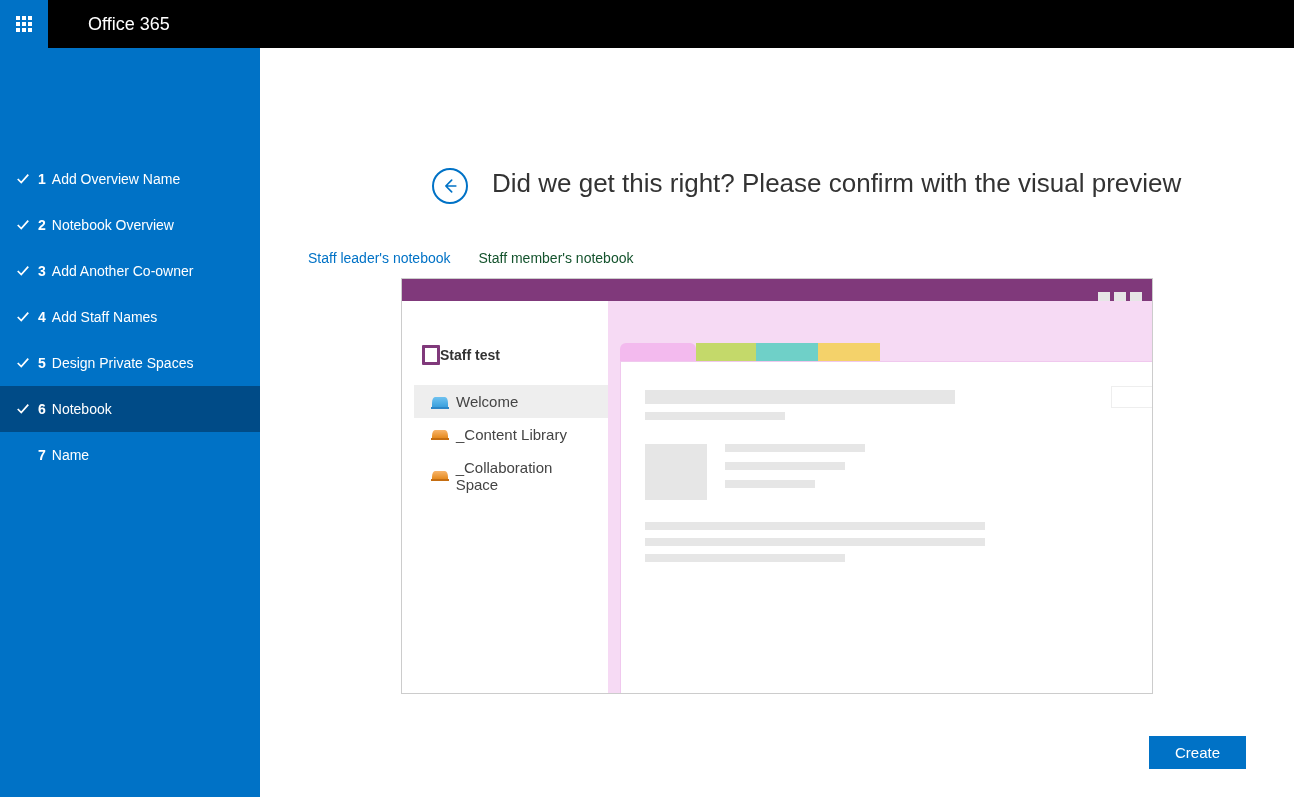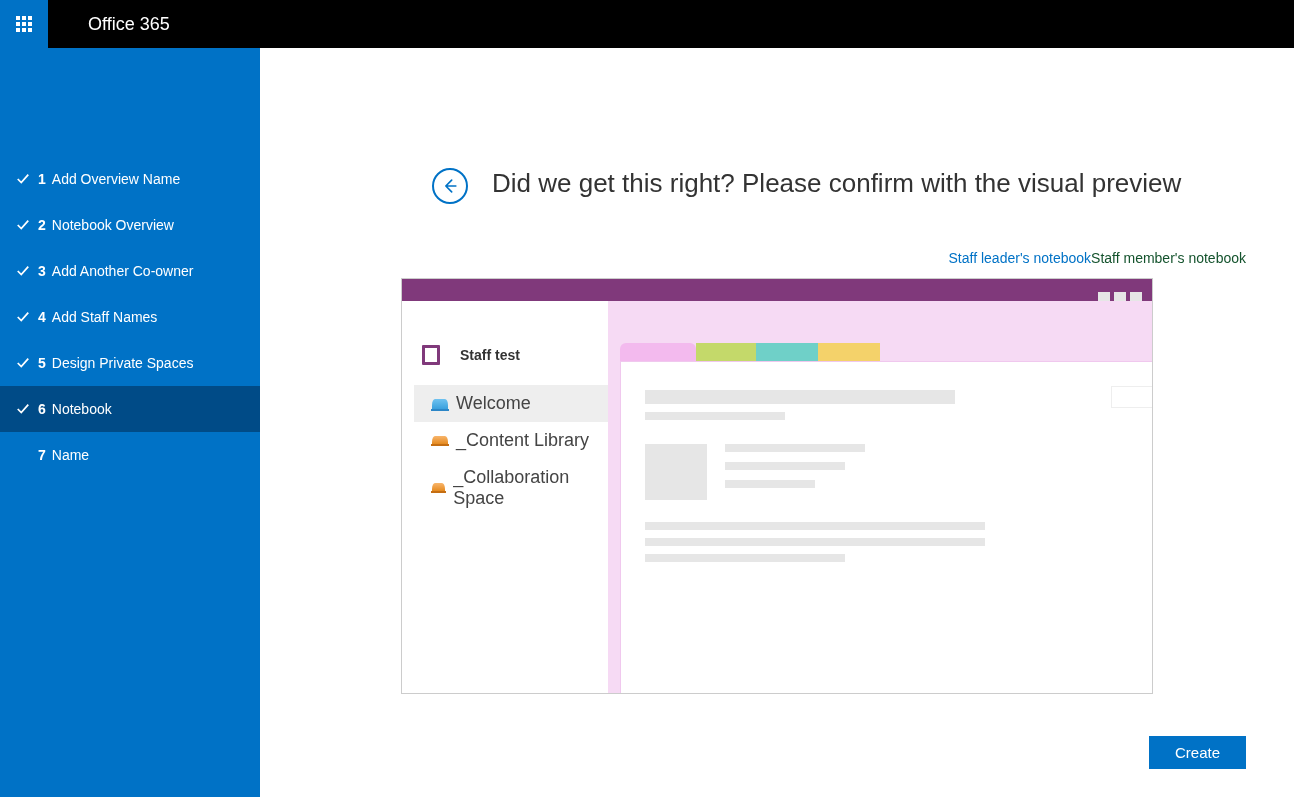--- a/index.html
+++ b/index.html
@@ -89,21 +89,21 @@
   flex-shrink: 0;
 }
 .back-btn svg { width: 20px; height: 20px; }
 .heading {
   font-size: 26px;
   font-weight: 300;
   color: #333;
 }
 
 .tabs-row {
-  display: flex; justify-content: flex-end; 
+  display: flex; gap: 28px;
   max-width: 1004px;
   margin: 0 auto 12px auto;
   font-size: 14px;
 }
 .tabs-row .tab { cursor: pointer; color: #14532d; }
 .tabs-row .tab.active { color: #0072c6; }
 
 
 .preview {
   width: 752px;
@@ -114,33 +114,33 @@
   background: #fff;
   overflow: hidden;
 }
 .preview-topbar { height: 22px; background: #80397b; display: flex; }
 .preview-topbar .rib { width: 62px; background: #80397b; height: 22px; }
 .preview-windots { position: absolute; right: 10px; top: 13px; display: flex; gap: 4px; }
 .preview-windots span { width: 12px; height: 12px; background: #e6e6e6; }
 
 .preview-body { display: flex; height: calc(100% - 22px); }
 .nb-nav { width: 206px; padding: 40px 0 0 12px; }
-.nb-title { display: flex; align-items: center; gap: 20px; font-weight: 600; font-size: 14px; color: #333; padding: 4px 8px; }
+.nb-title { display: flex; align-items: center; gap: 0; font-weight: 600; font-size: 14px; color: #333; padding: 4px 8px; }
 .nb-icon {
   width: 18px; height: 20px; background: #80397b; position: relative;
   border-radius: 1px;
 }
 .nb-icon::before {
   content:""; position:absolute; left: 3px; top: 3px; right: 3px; bottom: 3px;
   background: #fff;
 }
 .nb-sections { margin-top: 16px; }
 .nb-section {
   display: flex; align-items: center; gap: 8px;
-  padding: 8px 12px 8px 18px; font-size: 18px; color: #444;
+  padding: 8px 12px 8px 18px; font-size: 15px; color: #444;
 }
 .nb-section.selected { background: #eee; }
 .sec-icon {
   width: 16px; height: 10px;
   border-radius: 3px 3px 0 0 / 6px 6px 0 0;
   position: relative;
 }
 .sec-icon.blue { background: linear-gradient(#6fc2f0,#3aa0dd); }
 .sec-icon.orange { background: linear-gradient(#f8b56b,#e58a1f); border-bottom: 2px solid #0072c6;}
 .sec-icon::after{ content:""; position:absolute; bottom:-2px; left:-1px; right:-1px; height:2px; background:#0072c6;}

